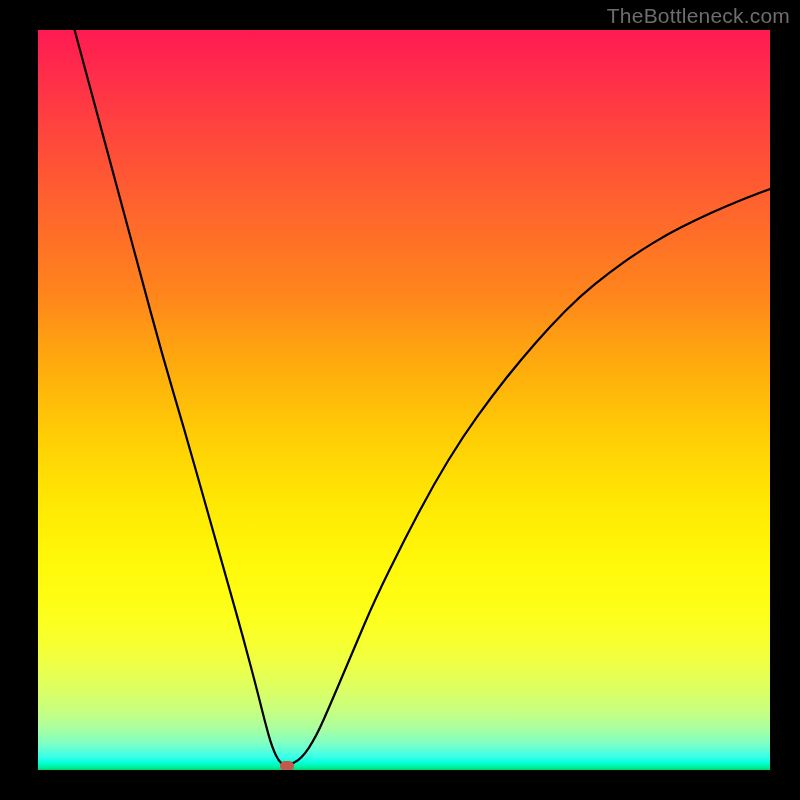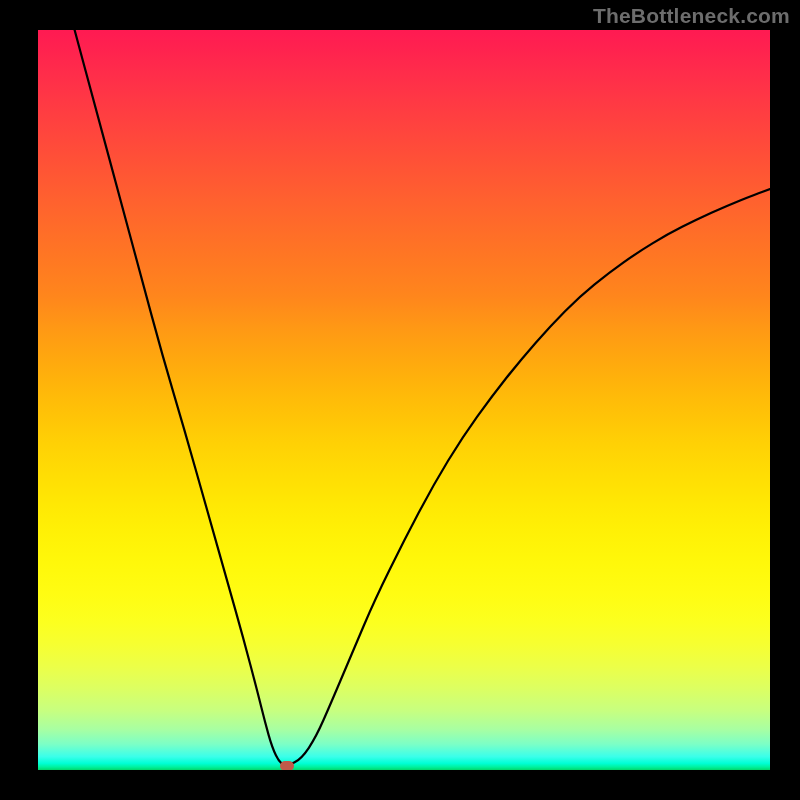--- a/index.html
+++ b/index.html
@@ -81,21 +81,21 @@
     background: #c05a4a;
     transform: translate(-50%, -50%);
   }
   .watermark {
     position: absolute;
     top: 4px;
     right: 10px;
     color: #6d6d6d;
     font-size: 21px;
     letter-spacing: 0.2px;
-    font-weight: 700;
+    font-weight: 400;
     font-family: Arial, Helvetica, sans-serif;
     text-align: right;
   }
 </style>
 </head>
 <body>
 
 <div class="frame">
 
   <div class="watermark">TheBottleneck.com</div>

